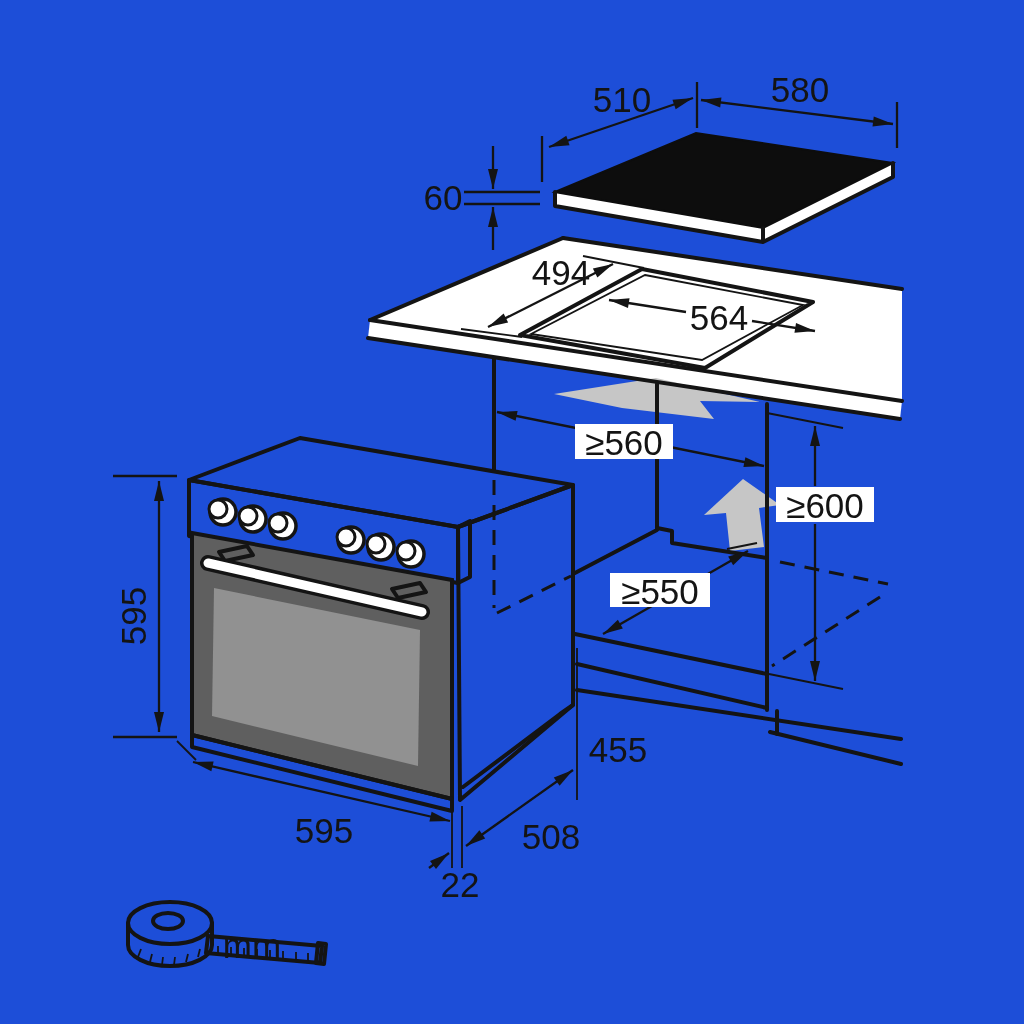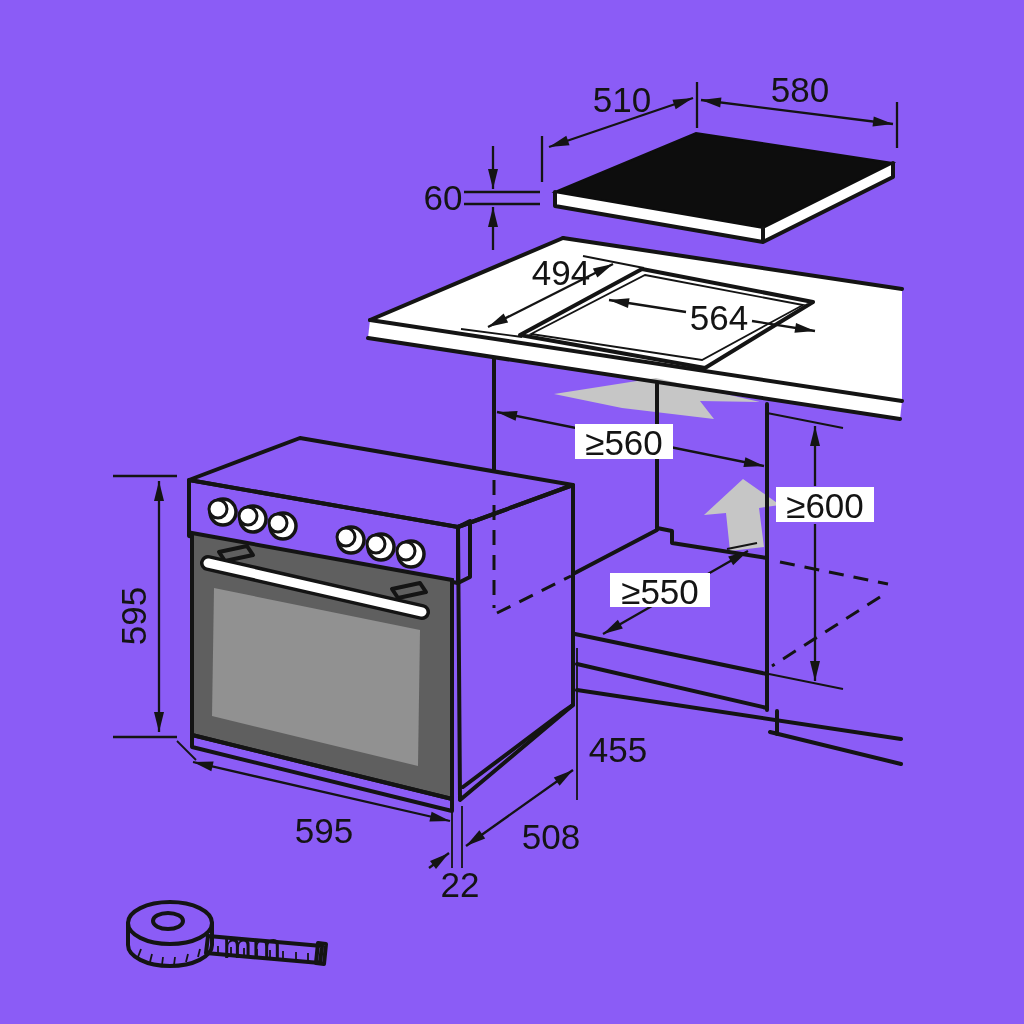--- a/index.html
+++ b/index.html
@@ -1,16 +1,16 @@
 <!DOCTYPE html>
 <html><head>
 <meta charset="utf-8">
 <style>
   html,body{margin:0;padding:0;background:#ffffff;}
-  .page{width:1024px;height:1024px;position:relative;background:#8b5cf6;overflow:hidden;}
+  .page{width:1024px;height:1024px;position:relative;background:#1d4ed8;overflow:hidden;}
   svg{display:block;}
   text{font-family:"Liberation Sans","DejaVu Sans",sans-serif;font-size:35px;fill:#141414;}
   .ln{stroke:#141414;stroke-width:4;fill:none;stroke-linecap:round;stroke-linejoin:round;}
   .thin{stroke:#141414;stroke-width:1.8;fill:none;}
   .dim{stroke:#141414;stroke-width:2.3;fill:none;}
   .dash{stroke:#141414;stroke-width:3;fill:none;stroke-dasharray:15 10;stroke-linecap:butt;}
   .wface{fill:#ffffff;stroke:none;}
   .gray{fill:#c6c6c6;stroke:none;}
   .bg{fill:#ffffff;stroke:none;}
 </style>

